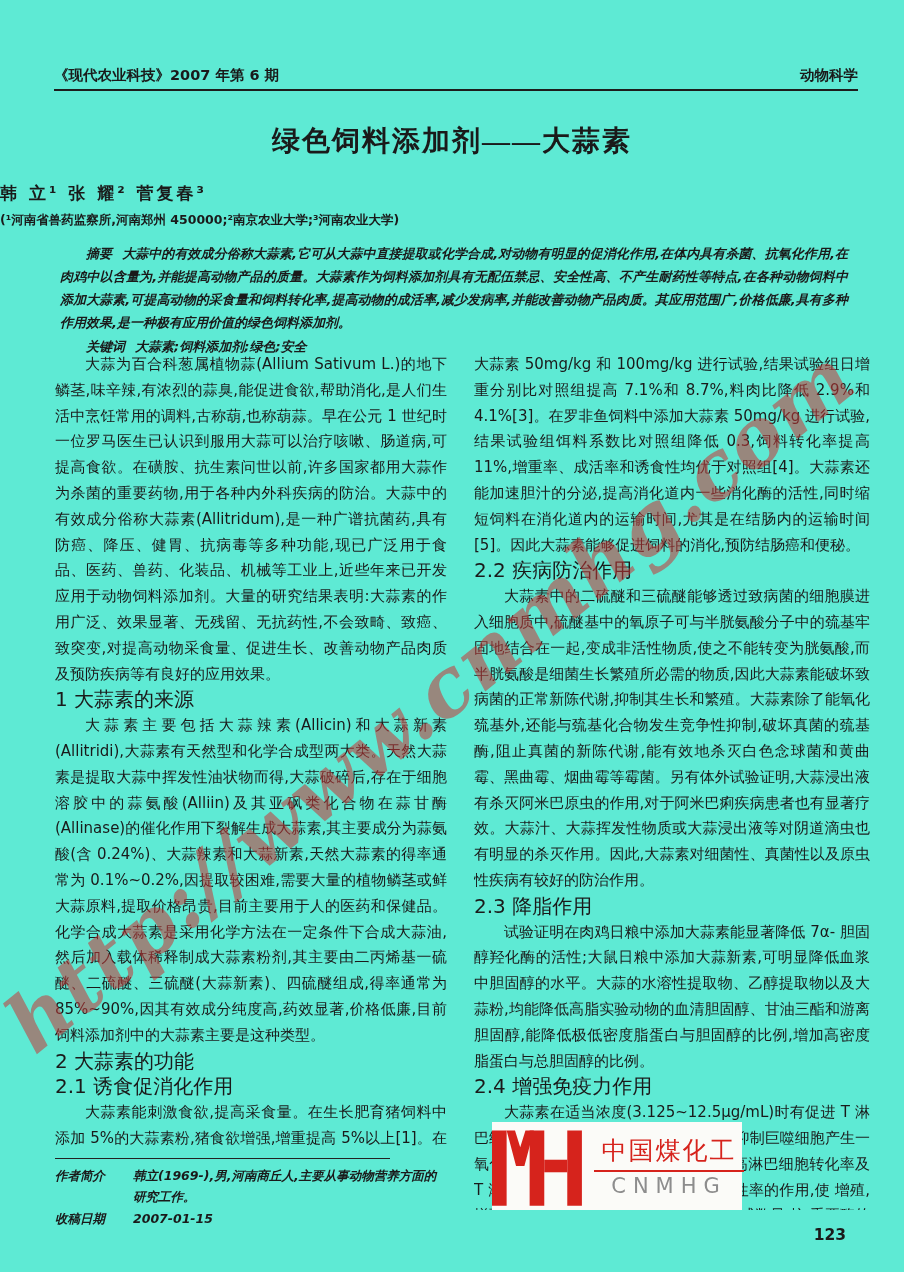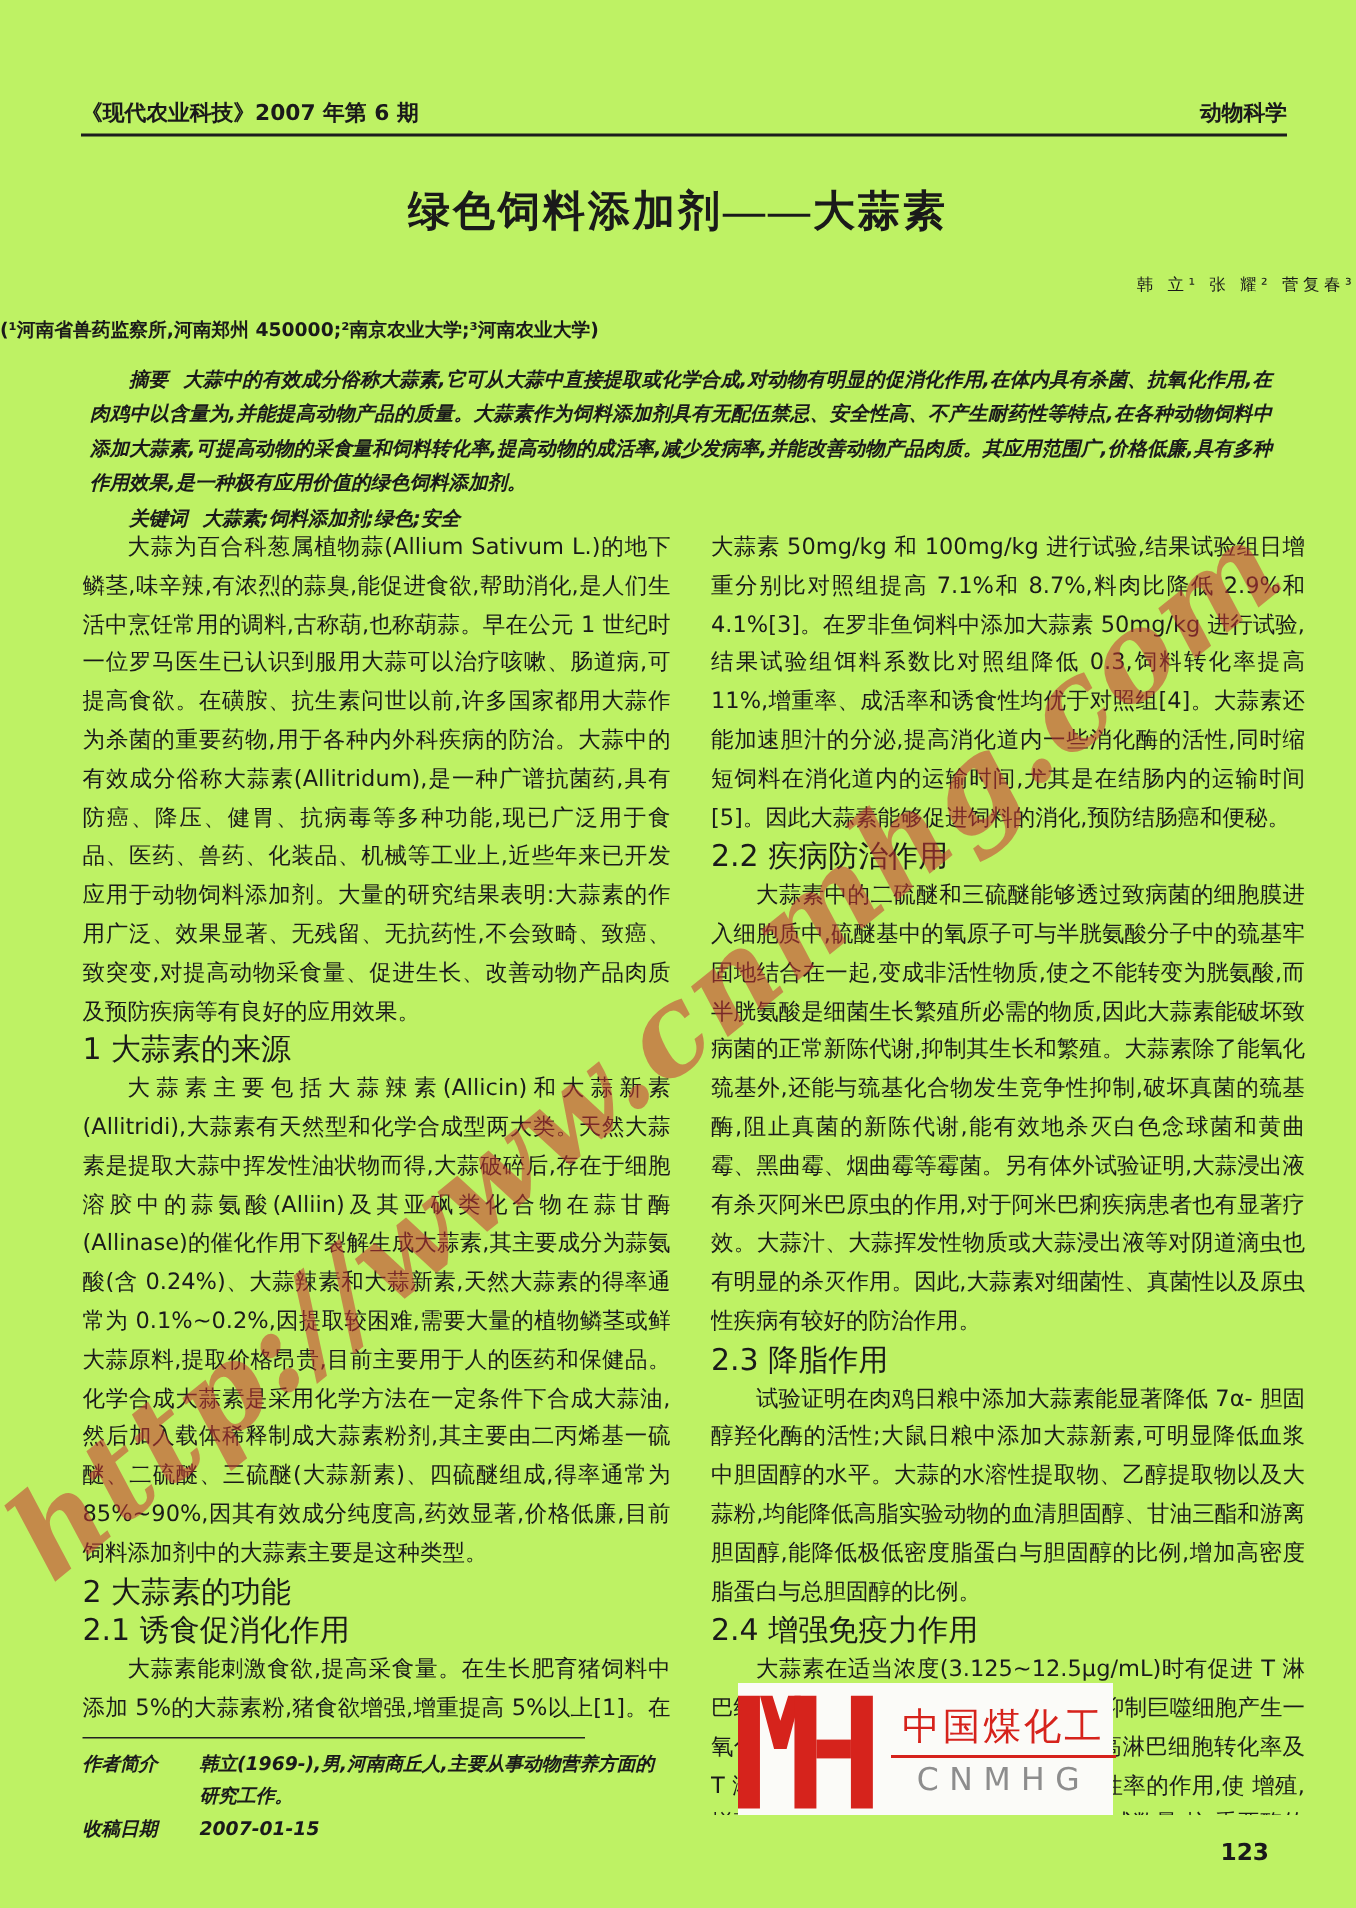--- a/index.html
+++ b/index.html
@@ -5,40 +5,40 @@
   html,body{margin:0;padding:0;}
   body{
     background:#e8e8e6;
     font-family:"DejaVu Sans",sans-serif;
     -webkit-font-smoothing:antialiased;
   }
   .page{
     position:relative;
     width:904px;height:1272px;
     margin:0 auto;
-    background:#bef264;
+    background:#5eead4;
     color:#1a1a1a;
     overflow:hidden;
   }
   
   .running-head{
     position:absolute;left:54px;right:46px;top:66px;
     display:flex;justify-content:space-between;align-items:flex-end;
     font-size:14.5px;font-weight:600;
     border-bottom:2.5px solid #1d1d1d;
     padding-bottom:4px;
   }
   
   .title{
     position:absolute;left:0;right:0;top:122px;
     text-align:center;font-size:28px;font-weight:bold;letter-spacing:2px;font-family:Liberation Serif, serif;
   }
   .authors{
     position:absolute;left:0;right:0;top:182px;
-    text-align:right;font-size:11px;font-weight:400;letter-spacing:3px;
+    text-align:left;font-size:17px;font-weight:700;letter-spacing:3px;
   }
   .affil{
     position:absolute;left:0;right:0;top:212px;
     text-align:left;font-size:12.5px;font-weight:600;
   }
   
   .abstract{
     position:absolute;left:60px;width:788px;top:242px;
     font-size:13px;line-height:1.78;font-style:italic;font-weight:600;
     text-align:justify;

